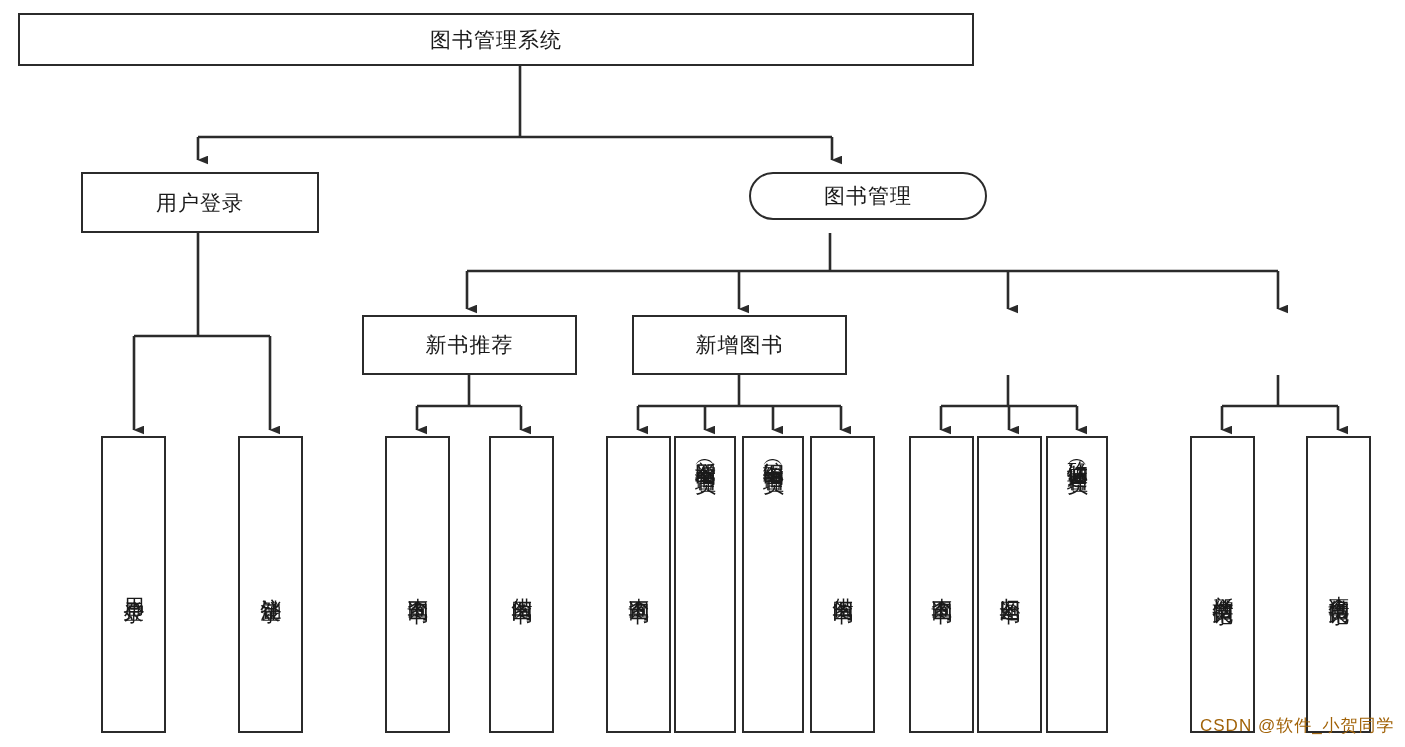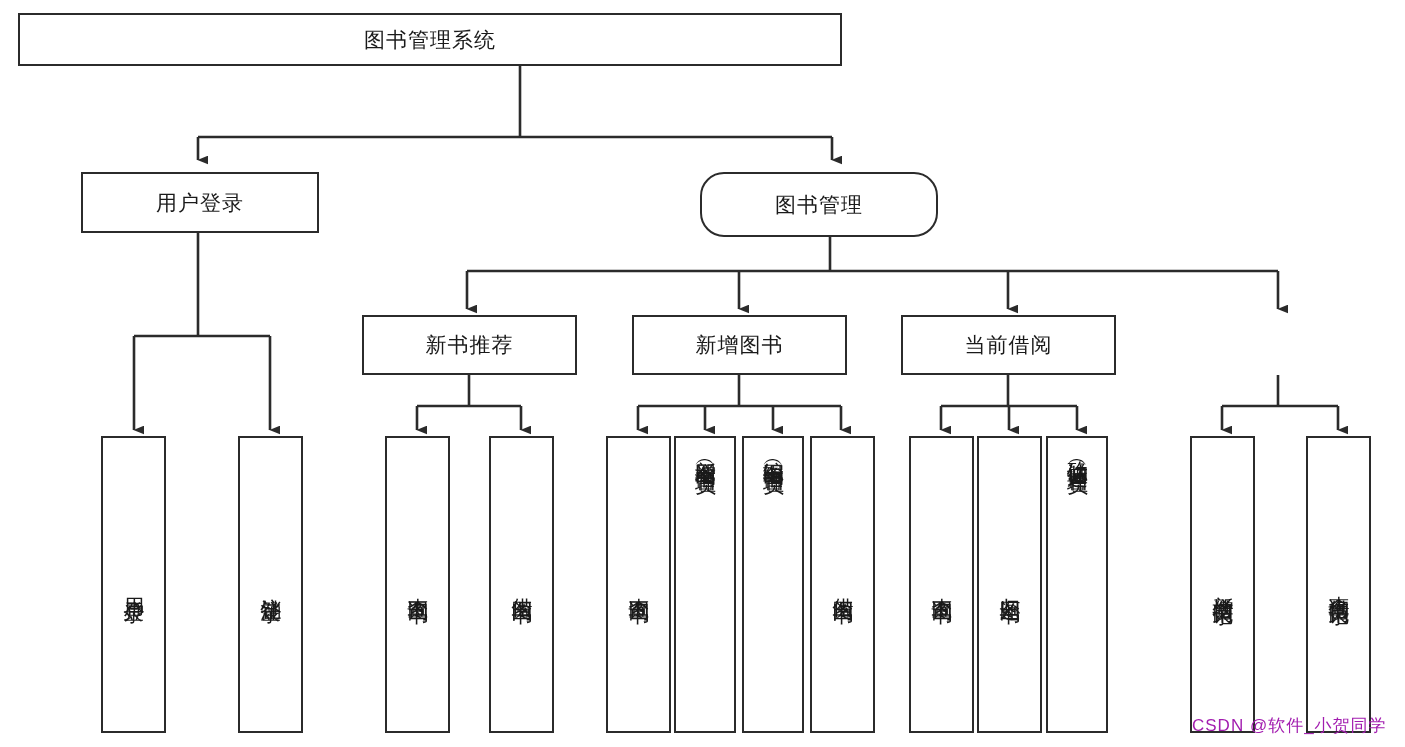--- a/index.html
+++ b/index.html
@@ -46,25 +46,26 @@
     line-height:1.18;
     letter-spacing:2px;
     white-space:nowrap;
   }
   .node.vert.center .lbl{
     margin-top:auto;margin-bottom:auto;
   }
   .node.vert.center{align-items:center;padding-top:0;}
   .watermark{
     position:absolute;
-    color:#a21caf;
+    color:#a16207;
     font-size:17px;
     letter-spacing:1px;
     white-space:nowrap;
     user-select:none;
+    margin-left:8px;
   }
 </style>
 </head>
 <body>
 
 <div id="stage">
 
   <svg class="wires" viewBox="0 0 1405 747" xmlns="http://www.w3.org/2000/svg">
     <defs>
       <marker id="arw" markerWidth="9" markerHeight="11" refX="4.5" refY="10.4" orient="auto" markerUnits="userSpaceOnUse">
@@ -108,43 +109,40 @@
       <path d="M1009,406 L1009,430" marker-end="url(#arw)"></path>
       <path d="M1077,406 L1077,430" marker-end="url(#arw)"></path>
 
       <path d="M1278,375 L1278,406"></path>
       <path d="M1222,406 L1338,406"></path>
       <path d="M1222,406 L1222,430" marker-end="url(#arw)"></path>
       <path d="M1338,406 L1338,430" marker-end="url(#arw)"></path>
     </g>
   </svg>
 
-  <div class="node horiz" style="left:18px;top:13px;width:824px;height:53px;text-align:right;">
+  <div class="node horiz" style="left:18px;top:13px;width:956px;height:53px;text-align:right;">
     <span class="lbl">图书管理系统</span>
   </div>
 
   <div class="node horiz" style="left:81px;top:172px;width:238px;height:61px;">
     <span class="lbl">用户登录</span>
   </div>
 
-  <div class="node horiz" style="left:700px;top:172px;width:238px;height:65px;border-radius:24px;">
+  <div class="node horiz" style="left:749px;top:172px;width:238px;height:48px;border-radius:24px;">
     <span class="lbl">图书管理</span>
   </div>
 
   <div class="node horiz" style="left:362px;top:315px;width:215px;height:60px;">
     <span class="lbl">新书推荐</span>
   </div>
 
   <div class="node horiz" style="left:632px;top:315px;width:215px;height:60px;">
     <span class="lbl">新增图书</span>
   </div>
 
-  <div class="node horiz" style="left:901px;top:315px;width:215px;height:60px;">
-    <span class="lbl">当前借阅</span>
-  </div>
 
 
   <div class="node vert center" style="left:101px;top:436px;width:65px;height:297px;">
     <span class="lbl">用户登录</span>
   </div>
 
   <div class="node vert center" style="left:238px;top:436px;width:65px;height:297px;">
     <span class="lbl">注销登录</span>
   </div>
 

